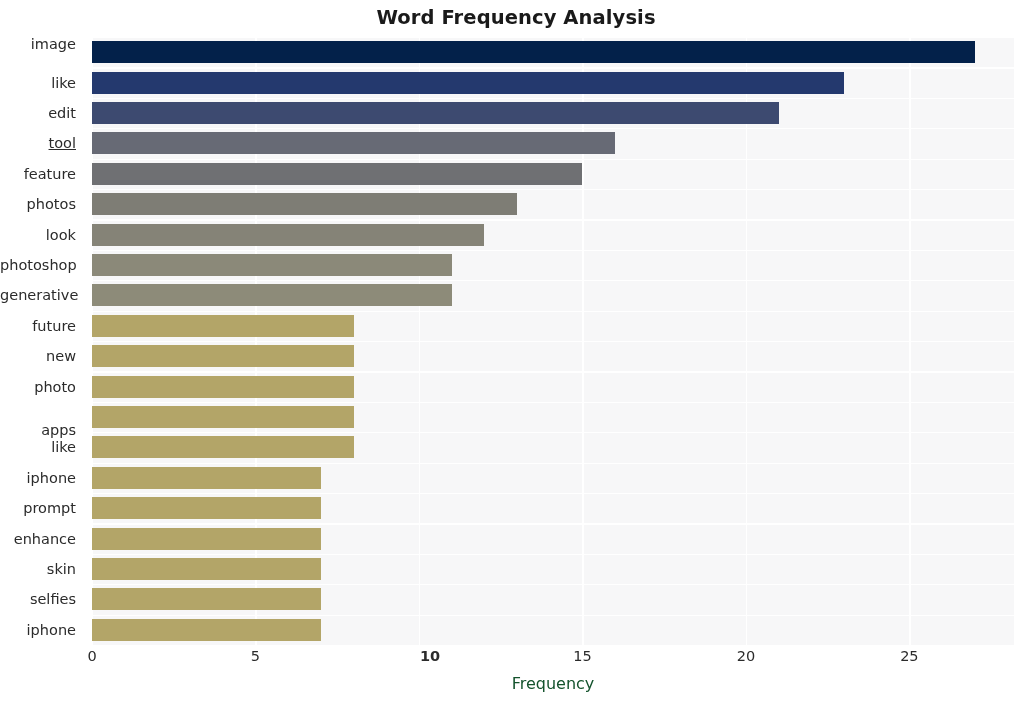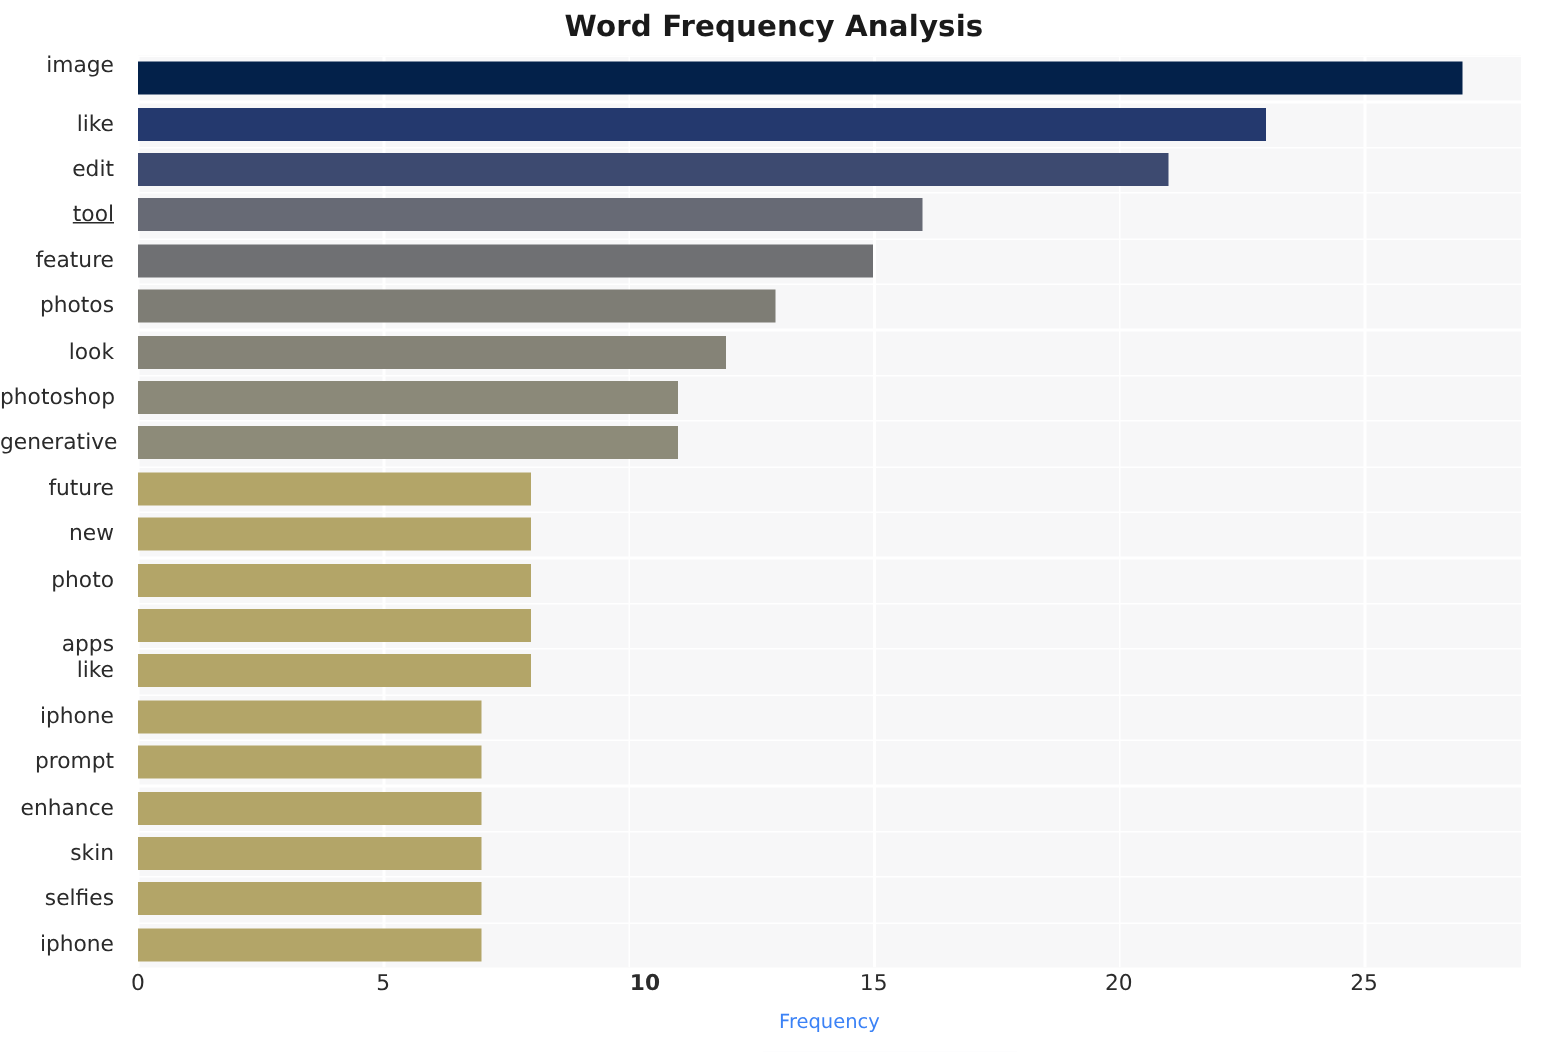--- a/index.html
+++ b/index.html
@@ -96,22 +96,22 @@
     font-size: 14.5px;
     color: #2b2b2b;
     white-space: nowrap;
   }
   #x-axis-label {
     position: absolute;
     left: 92px;
     top: 674px;
     width: 922px;
     text-align: center;
-    font-size: 13px;
-    color: #3b82f6;
+    font-size: 16px;
+    color: #14532d;
   }
 </style>
 </head>
 <body>
 
 <div id="figure">
 
   <div id="chart-title">Word Frequency Analysis</div>
 
   <div id="plot-area">

